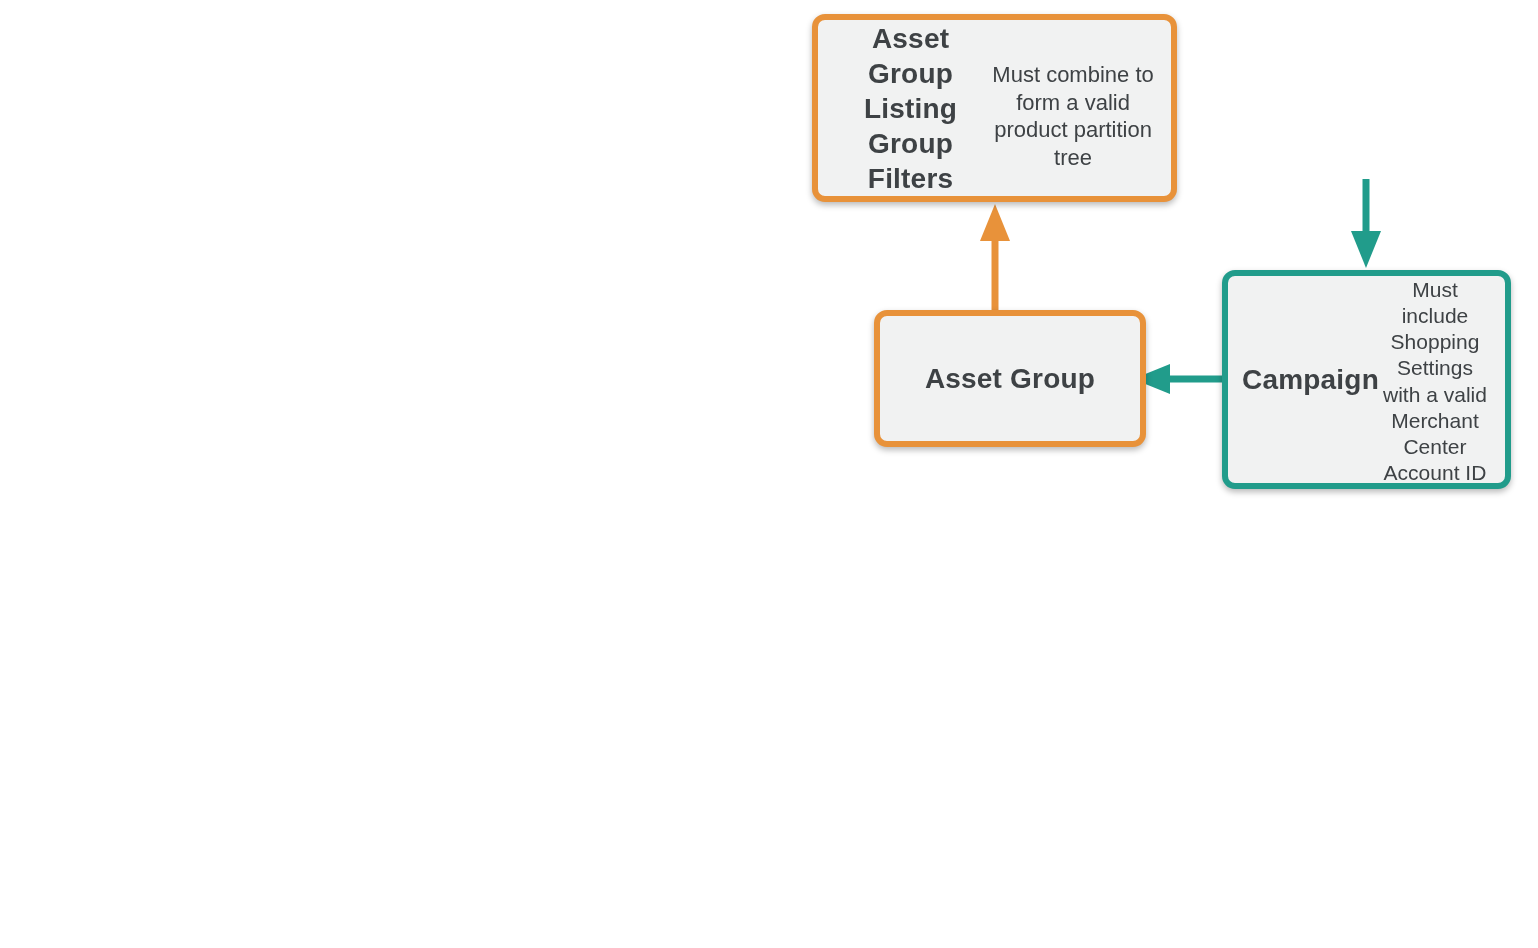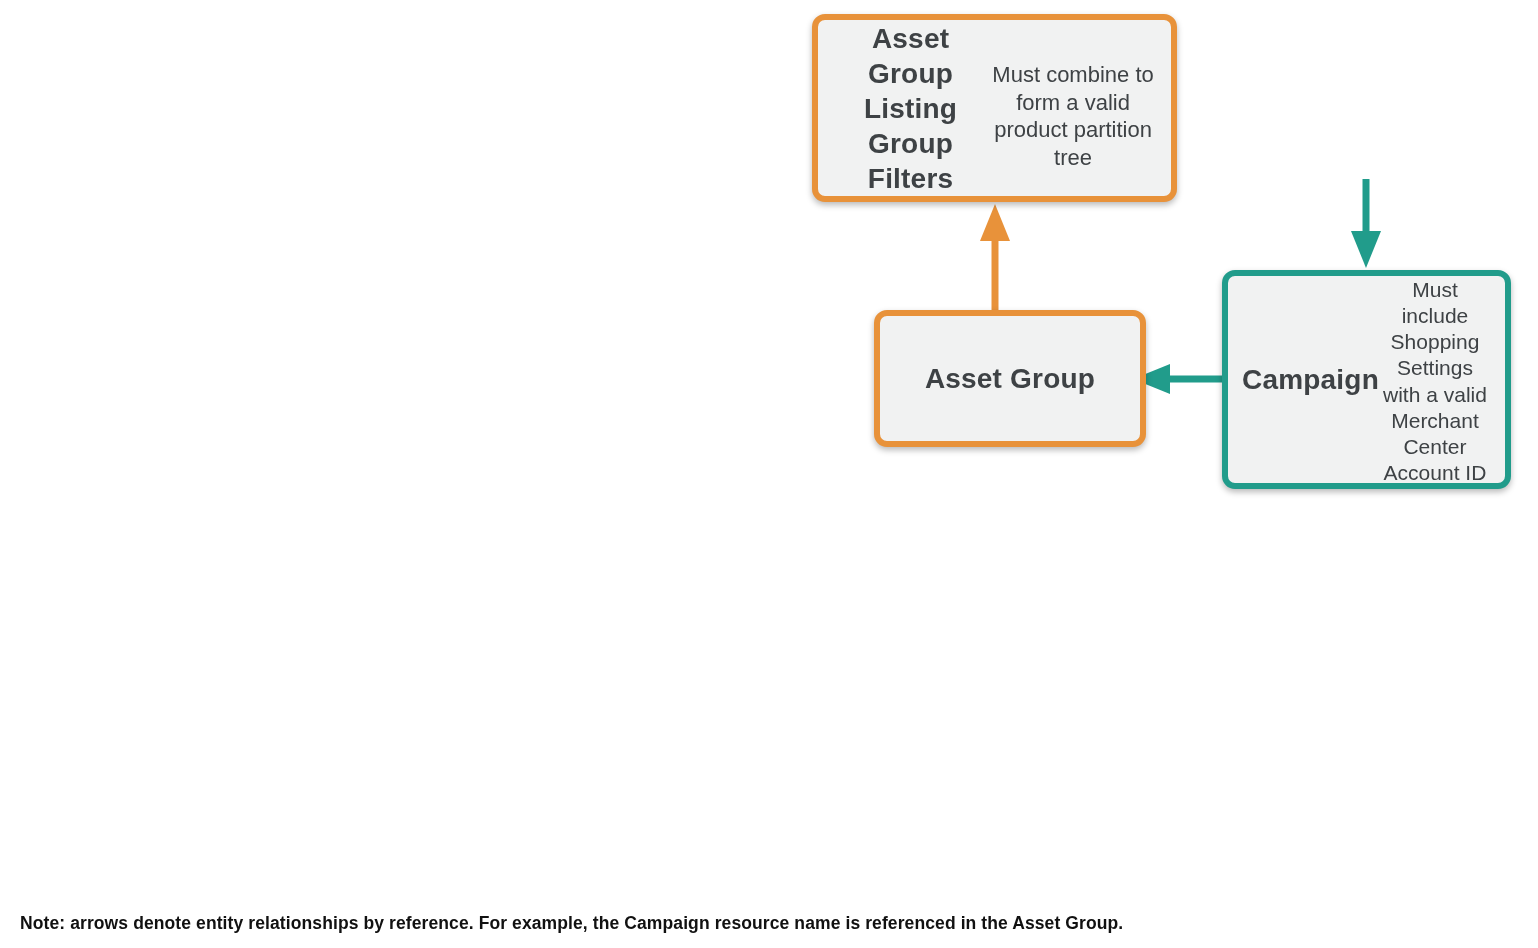--- a/index.html
+++ b/index.html
@@ -104,15 +104,14 @@
 
   <div id="node-campaign" class="node teal">
     <div class="node-title">Campaign</div>
     <div class="node-subtitle">Must include Shopping Settings with a valid Merchant Center Account ID</div>
   </div>
 
   <div id="node-assetgroup" class="node orange">
     <div class="node-title">Asset Group</div>
   </div>
 
-  <div class="note">Note: arrows denote entity relationships by reference. For example, the Campaign resource name is referenced in the Asset Group.</div>
 
 </div>
 
 </body></html>

